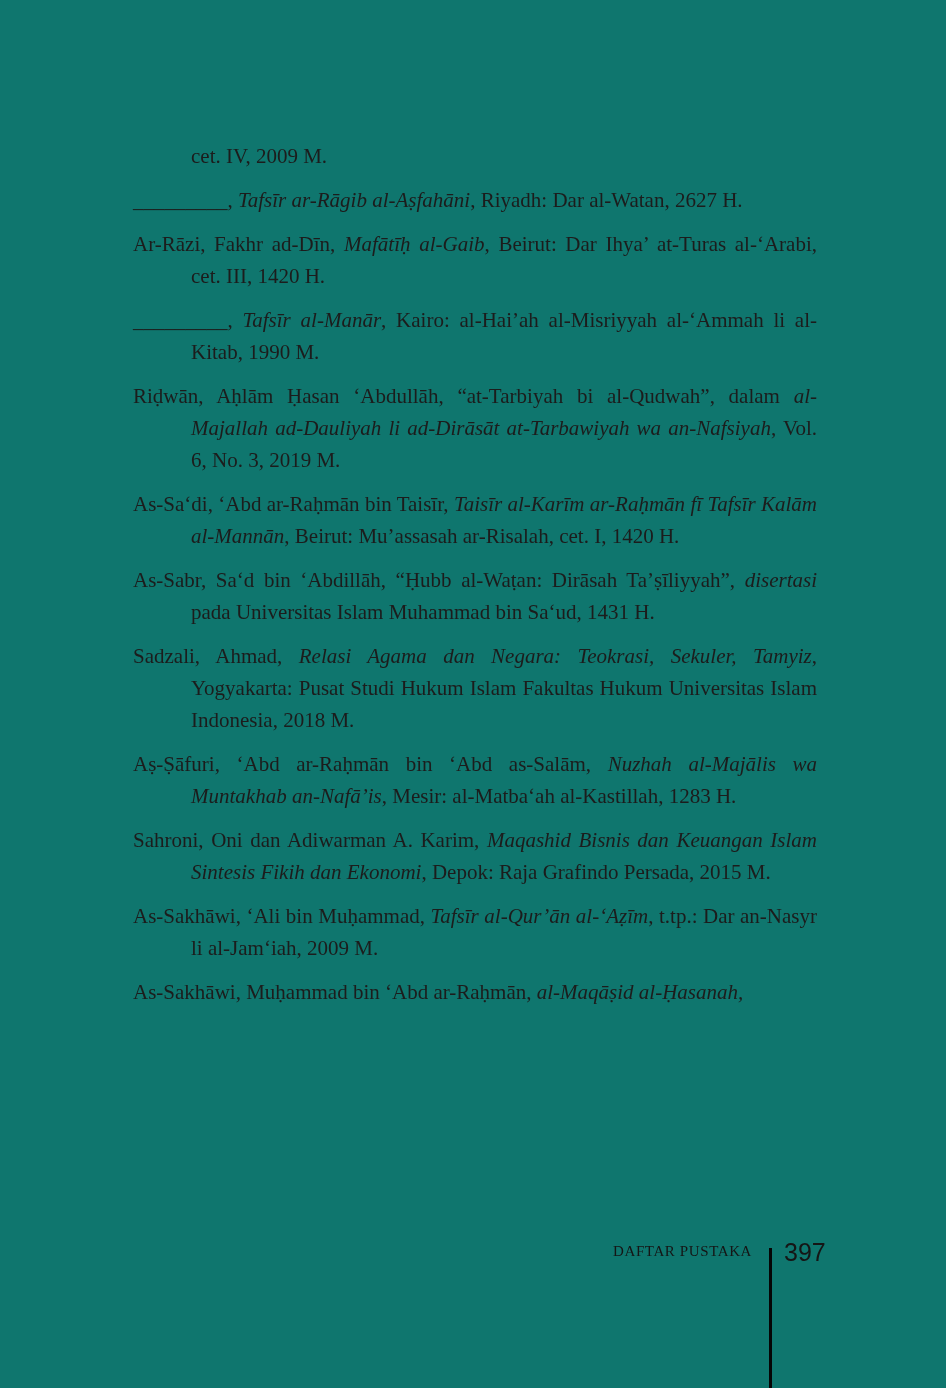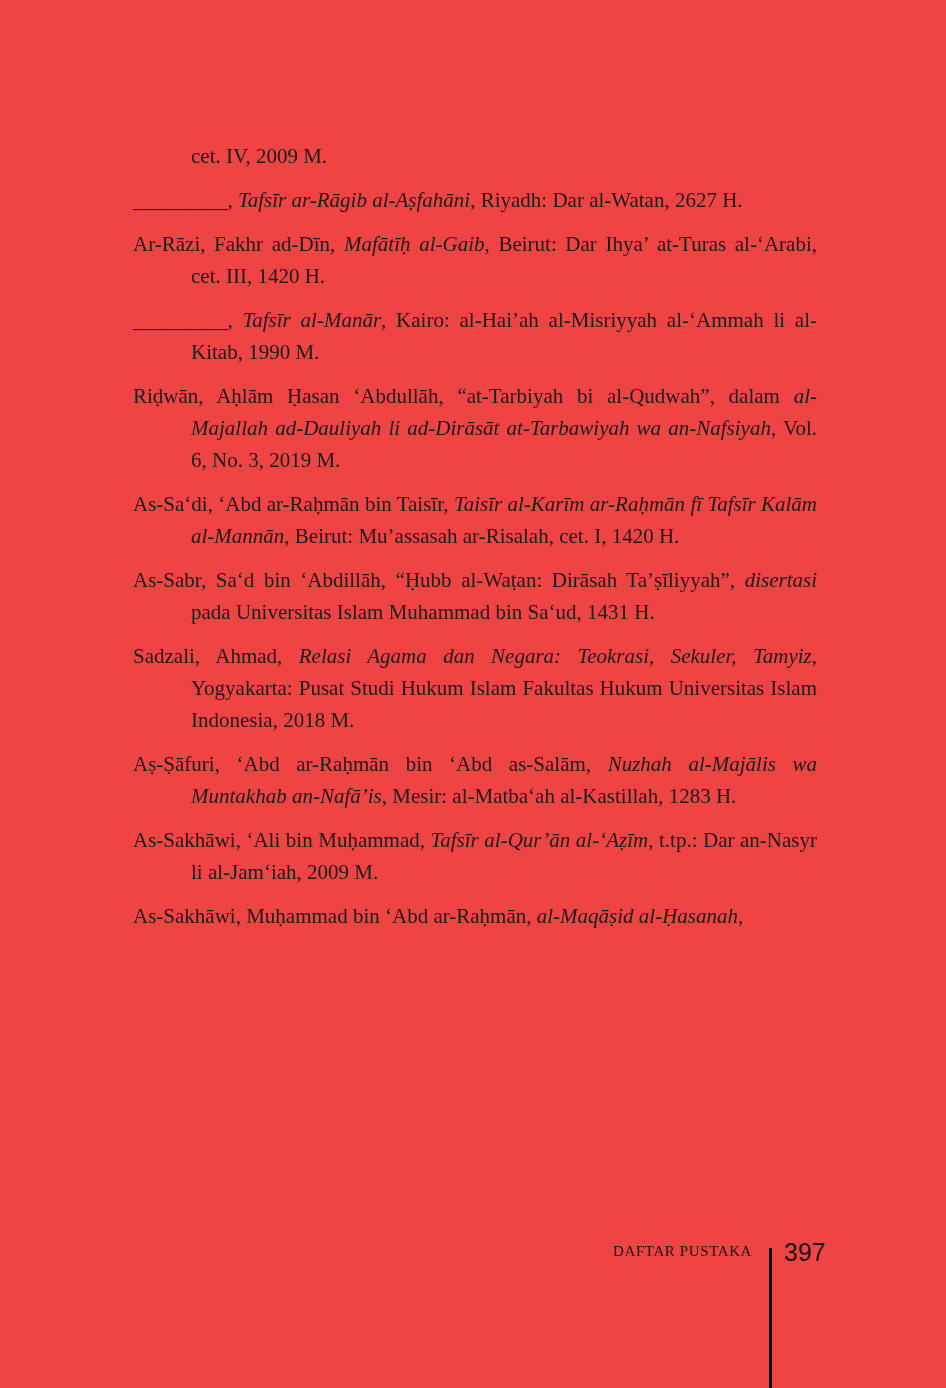--- a/index.html
+++ b/index.html
@@ -4,21 +4,21 @@
 <style>
   html, body { margin:0; padding:0; }
   body {
     width:946px; height:1388px;
     background:#fefefe;
     position:relative;
     overflow:hidden;
     font-family:"Liberation Serif","DejaVu Serif",serif;
     color:#1c1c1c;
   }
-  .page { position:absolute; inset:0; background:#ef4444; }
+  .page { position:absolute; inset:0; background:#0f766e; }
   .bibliography {
     position:absolute;
     left:133px; top:140px; width:684px;
     font-size:21px; line-height:32px;
     text-align:justify;
   }
   .entry {
     margin:0 0 12px 0;
     padding-left:58px;
     text-indent:-58px;
@@ -55,20 +55,21 @@
   <div class="bibliography">
       <p class="entry continuation"><span>cet. IV, 2009 M.</span></p>
       <p class="entry"><span>_________, </span><em>Tafsīr ar-Rāgib al-Aṣfahāni</em><span>, Riyadh: Dar al-Watan, 2627 H.</span></p>
       <p class="entry"><span>Ar-Rāzi, Fakhr ad-Dīn, </span><em>Mafātīḥ al-Gaib</em><span>, Beirut: Dar Ihya’ at-Turas al-‘Arabi, cet. III, 1420 H.</span></p>
       <p class="entry"><span>_________, </span><em>Tafsīr al-Manār</em><span>, Kairo: al-Hai’ah al-Misriyyah al-‘Ammah li al-Kitab, 1990 M.</span></p>
       <p class="entry"><span>Riḍwān, Aḥlām Ḥasan ‘Abdullāh, “at-Tarbiyah bi al-Qudwah”, dalam </span><em>al-Majallah ad-Dauliyah li ad-Dirāsāt at-Tarbawiyah wa an-Nafsiyah</em><span>, Vol. 6, No. 3, 2019 M.</span></p>
       <p class="entry"><span>As-Sa‘di, ‘Abd ar-Raḥmān bin Taisīr, </span><em>Taisīr al-Karīm ar-Raḥmān fī Tafsīr Kalām al-Mannān</em><span>, Beirut: Mu’assasah ar-Risalah, cet. I, 1420 H.</span></p>
       <p class="entry"><span>As-Sabr, Sa‘d bin ‘Abdillāh, “Ḥubb al-Waṭan: Dirāsah Ta’ṣīliyyah”, </span><em>disertasi</em><span> pada Universitas Islam Muhammad bin Sa‘ud, 1431 H.</span></p>
       <p class="entry"><span>Sadzali, Ahmad, </span><em>Relasi Agama dan Negara: Teokrasi, Sekuler, Tamyiz</em><span>, Yogyakarta: Pusat Studi Hukum Islam Fakultas Hukum Universitas Islam Indonesia, 2018 M.</span></p>
       <p class="entry"><span>Aṣ-Ṣāfuri, ‘Abd ar-Raḥmān bin ‘Abd as-Salām, </span><em>Nuzhah al-Majālis wa Muntakhab an-Nafā’is</em><span>, Mesir: al-Matba‘ah al-Kastillah, 1283 H.</span></p>
+      <p class="entry"><span>Sahroni, Oni dan Adiwarman A. Karim, </span><em>Maqashid Bisnis dan Keuangan Islam Sintesis Fikih dan Ekonomi</em><span>, Depok: Raja Grafindo Persada, 2015 M.</span></p>
       <p class="entry"><span>As-Sakhāwi, ‘Ali bin Muḥammad, </span><em>Tafsīr al-Qur’ān al-‘Aẓīm</em><span>, t.tp.: Dar an-Nasyr li al-Jam‘iah, 2009 M.</span></p>
       <p class="entry"><span>As-Sakhāwi, Muḥammad bin ‘Abd ar-Raḥmān, </span><em>al-Maqāṣid al-Ḥasanah,</em></p>
     </div>
 
   <div class="footer-label">DAFTAR PUSTAKA</div>
 
   <div class="footer-rule"></div>
 
   <div class="footer-page">397</div>
 

